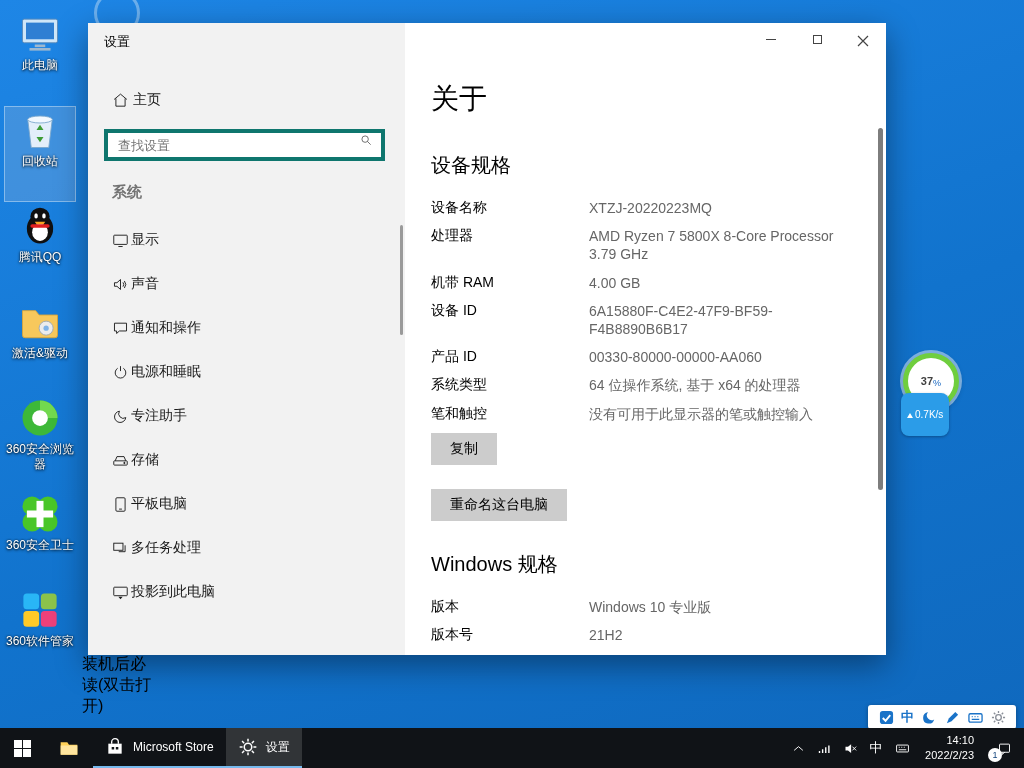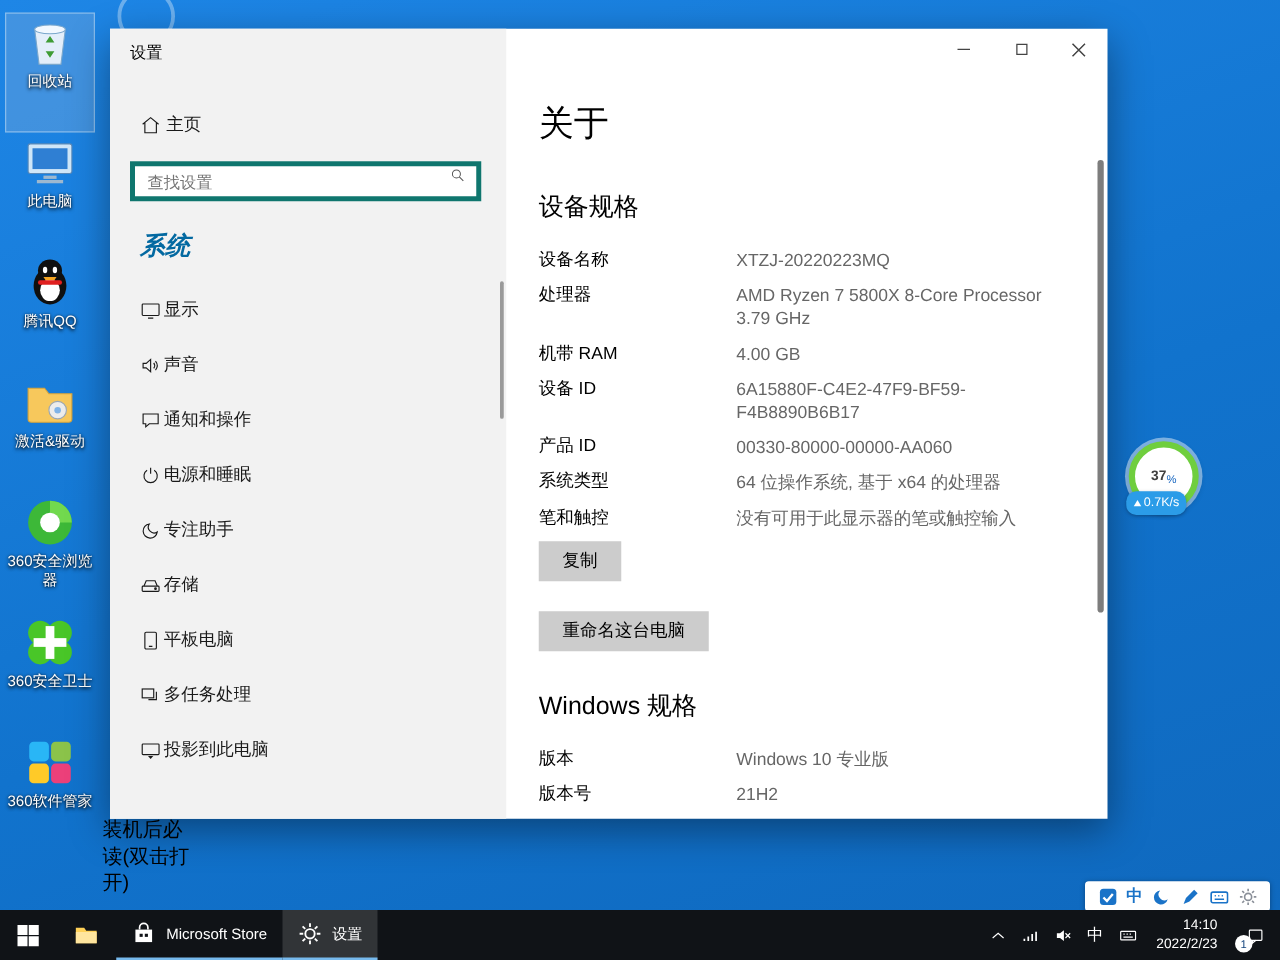--- a/index.html
+++ b/index.html
@@ -21,42 +21,42 @@
                border:3px solid rgba(255,255,255,.35); z-index:1; }
 
   
   .net-widget { position:absolute; left:903px; top:353px; z-index:6; cursor:pointer; }
   .nw-circle { width:56px; height:56px; border-radius:50%; background:#fff; border:5px solid #6fce3e;
                display:flex; align-items:center; justify-content:center;
                box-shadow:0 0 0 3px rgba(255,255,255,.45),0 2px 6px rgba(0,0,0,.3); }
   .nw-num { font-size:11px; color:#404040; font-weight:bold; }
   .nw-pct { font-size:9px; color:#1565c0; margin-top:4px; }
   .nw-speed { position:absolute; left:-2px; top:40px; background:#2b9ce8; color:#fff; font-size:10px;
-              padding:4px 6px; border-radius:8px; white-space:nowrap; box-shadow:0 1px 3px rgba(0,0,0,.3); }
+              padding:16px 6px; border-radius:8px; white-space:nowrap; box-shadow:0 1px 3px rgba(0,0,0,.3); }
   .up-arrow { display:inline-block; width:0; height:0; border-left:3px solid transparent;
               border-right:3px solid transparent; border-bottom:5px solid #fff; margin-right:2px; }
 
   
   .win { position:absolute; left:88px; top:23px; width:798px; height:632px; background:#fff;
          box-shadow:0 10px 30px rgba(0,0,0,.4); z-index:5; display:flex; }
   .win-controls { position:absolute; top:0; right:0; display:flex; z-index:3; }
   .wc { width:46px; height:32px; display:flex; align-items:center; justify-content:center; cursor:pointer; }
   .wc-min-glyph { width:10px; height:1px; background:#444; }
   .wc-max-glyph { width:9px; height:9px; border:1px solid #444; }
   .wc-close-glyph { width:12px; height:12px; }
   .wc-close-glyph svg { width:12px; height:12px; stroke:#444; stroke-width:1.2; }
 
   .sidebar { width:317px; height:100%; background:#f2f2f2; position:relative; padding:10px 0 0 16px; flex:none; }
   .app-title { font-size:13px; color:#000; margin:0 0 34px 0; }
   .home-row { display:flex; align-items:center; gap:4px; padding:6px 8px; margin-right:20px; cursor:pointer; font-size:14px; color:#1a1a1a; }
   .searchbox { margin:14px 20px 0 0; height:32px; background:#fff; border:4px solid #0f766e;
                display:flex; padding:0 8px; }
   .searchbox input { border:none; outline:none; flex:1; font-size:13px; color:#333; background:transparent;
                      font-family:"Liberation Sans","DejaVu Sans",sans-serif; }
-  .section-head { font-size:20px; font-weight:bold; color:#0369a1; margin:22px 0 18px 8px;font-style:italic; }
+  .section-head { font-size:15px; font-weight:bold; color:#737373; margin:22px 0 18px 8px; }
   .nav-item { display:flex; align-items:center; gap:2px; height:40px; padding:0 8px; margin:4px 20px 4px 0;
               font-size:14px; color:#1a1a1a; cursor:pointer; }
   .nav-ic svg, .home-ic svg { width:17px; height:17px; stroke:#1a1a1a; fill:none; stroke-width:1.3; display:block; }
   .search-ic svg { width:14px; height:14px; stroke:#555; fill:none; stroke-width:1.4; display:block; }
   .side-scroll { position:absolute; right:2px; top:202px; width:3px; height:110px; background:#9a9a9a; border-radius:2px; }
 
   .content { flex:1; position:relative; padding:57px 40px 0 26px; overflow:hidden; }
   .page-title { font-size:28px; font-weight:300; color:#000; margin:0 0 34px 0; }
   .sec-title { font-size:20px; font-weight:400; color:#000; margin:0 0 20px 0; }
   .spec-row { display:flex; margin-bottom:10px; font-size:14px; }
@@ -96,40 +96,40 @@
            color:#15457d; font-size:9px; display:flex; align-items:center; justify-content:center; padding:0 3px; }
 </style>
 </head>
 <body>
 
 <div class="desktop">
 
   <div class="deco-ring"></div>
 
   <div class="icons-col">
-    <div class="icon-block selected">
-      <div class="dico">
-        <svg viewBox="0 0 48 48">
-            <path d="M10 12 L38 12 L34 44 L14 44 Z" fill="#e3eefa" stroke="#7aa7cc"></path>
-            <ellipse cx="24" cy="12" rx="14" ry="4" fill="#f2f8ff" stroke="#7aa7cc"></ellipse>
-            <path d="M20 24l4-6 4 6zM28 32l-4 6-4-6z" fill="#3f9c35"></path>
-          </svg>
-      </div>
-      <div class="dlabel">回收站</div>
-    </div>
     <div class="icon-block">
       <div class="dico">
         <svg viewBox="0 0 48 48">
             <rect x="4" y="7" width="40" height="27" rx="2" fill="#cfe6f8" stroke="#5a89b8"></rect>
             <rect x="8" y="11" width="32" height="19" fill="#2f7fd3"></rect>
             <rect x="18" y="36" width="12" height="3" fill="#9db8cf"></rect>
             <rect x="12" y="40" width="24" height="3" fill="#9db8cf"></rect>
           </svg>
       </div>
       <div class="dlabel">此电脑</div>
+    </div>
+    <div class="icon-block selected">
+      <div class="dico">
+        <svg viewBox="0 0 48 48">
+            <path d="M10 12 L38 12 L34 44 L14 44 Z" fill="#e3eefa" stroke="#7aa7cc"></path>
+            <ellipse cx="24" cy="12" rx="14" ry="4" fill="#f2f8ff" stroke="#7aa7cc"></ellipse>
+            <path d="M20 24l4-6 4 6zM28 32l-4 6-4-6z" fill="#3f9c35"></path>
+          </svg>
+      </div>
+      <div class="dlabel">回收站</div>
     </div>
     <div class="icon-block">
       <div class="dico">
         <svg viewBox="0 0 48 48">
             <ellipse cx="24" cy="27" rx="15" ry="17" fill="#101010"></ellipse>
             <ellipse cx="24" cy="13" rx="11" ry="10" fill="#101010"></ellipse>
             <ellipse cx="24" cy="31" rx="9" ry="10" fill="#fff"></ellipse>
             <ellipse cx="19.5" cy="12.5" rx="2" ry="3" fill="#fff"></ellipse>
             <ellipse cx="28.5" cy="12.5" rx="2" ry="3" fill="#fff"></ellipse>
             <path d="M18 19h12l-2 3h-8z" fill="#f5a623"></path>

